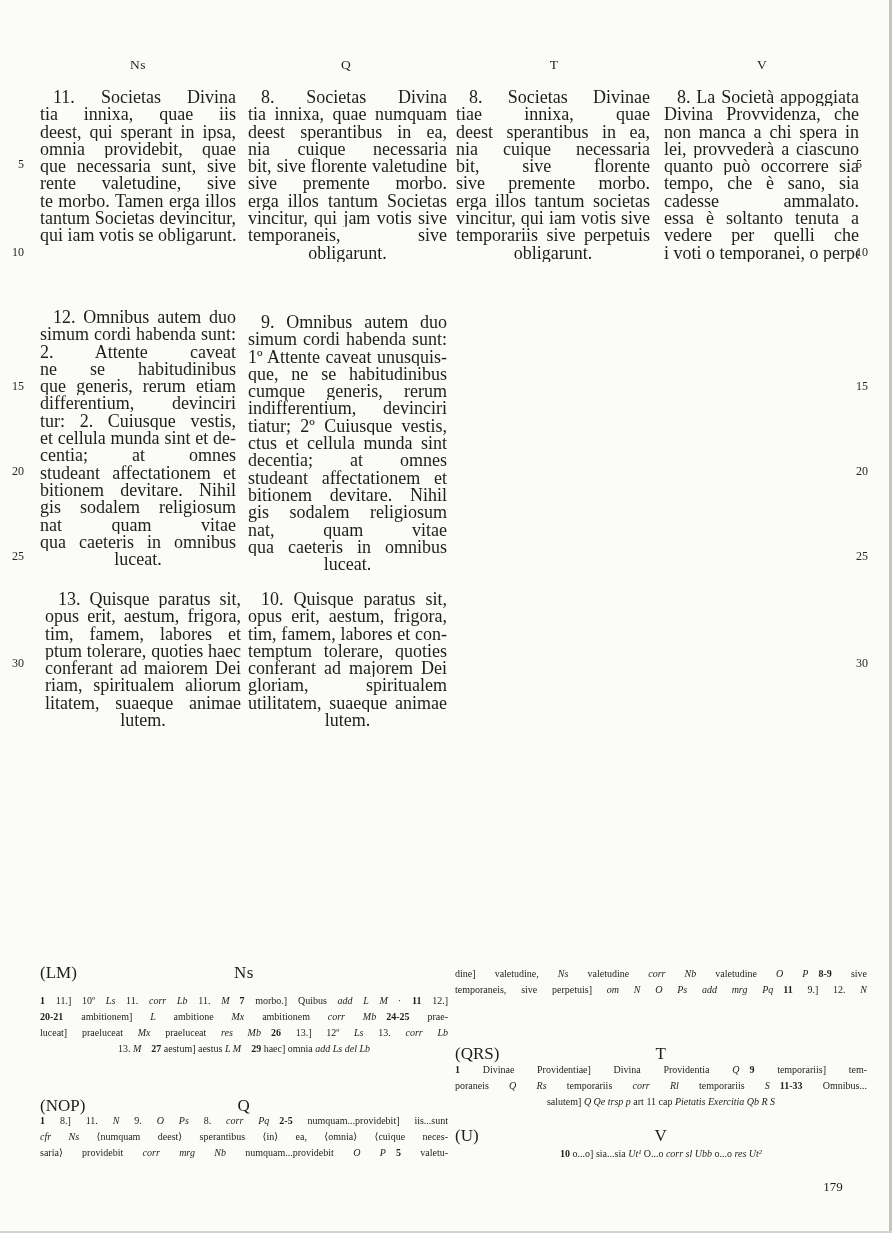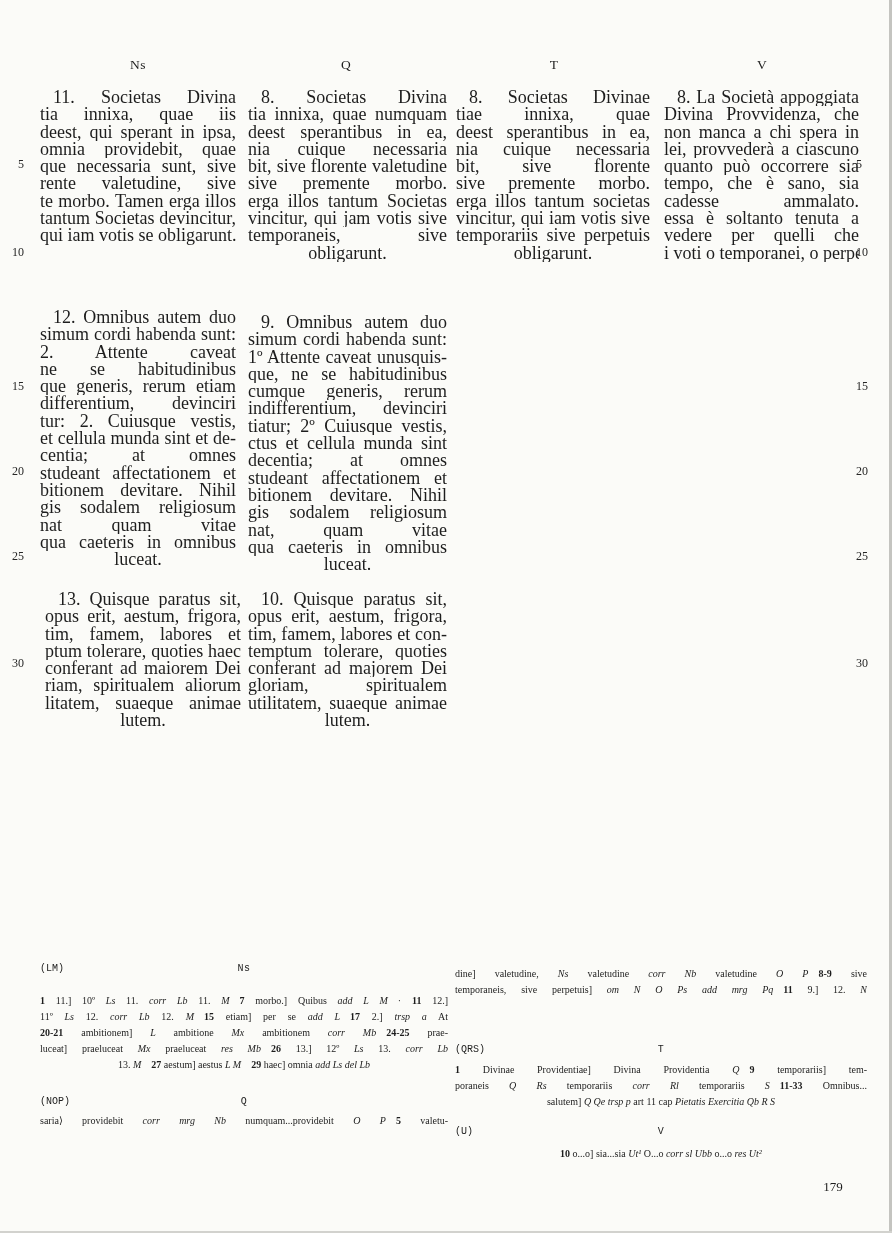--- a/index.html
+++ b/index.html
@@ -21,21 +21,21 @@
     position:absolute;top:57px;width:196px;
     text-align:center;font-size:13.5px;letter-spacing:0.5px;
   }
   .para{position:absolute;font-size:18px;}
   .para .tline{height:17.3px;line-height:17.3px;overflow:hidden;}
   .appblock{position:absolute;font-size:10px;}
   .appblock .tline{height:16px;line-height:16px;overflow:hidden;}
   .tline.just{text-align:justify;text-align-last:justify;}
   .tline.nojust{text-align:center;white-space:nowrap;}
   .tline.first-ind{padding-left:13px;}
-  .app-head{position:absolute;font-size:10px;font-family:Liberation Mono, monospace;}
+  .app-head{position:absolute;font-size:17px;}
   .app-label{position:absolute;left:0;top:0;}
   .app-sig{display:block;text-align:center;letter-spacing:0.5px;}
   .margins{position:absolute;top:0;left:0;width:100%;height:100%;pointer-events:none;}
   .mnum{position:absolute;font-size:12px;line-height:12px;color:#262626;}
   .mnum.side-left{left:2px;width:22px;text-align:right;}
   .mnum.side-right{left:856px;width:26px;text-align:left;}
   .pagenum{position:absolute;left:806px;top:1179px;width:54px;text-align:center;font-size:13px;}
   i{font-style:italic;}
   b{font-weight:bold;}
 </style>
@@ -170,31 +170,32 @@
       <div class="mnum side-left" style="top: 657px;">30</div>
       <div class="mnum side-right" style="top: 657px;">30</div>
     </div>
 
   <div class="app-head" style="left:40px;top:963px;width:408px">
     <span class="app-label">(LM)</span>
     <span class="app-sig">Ns</span>
   </div>
   <div class="appblock" style="left:40px;top:993px;width:408px">
       <div class="tline just"><b>1</b> 11.] 10º <i>Ls</i> 11. <i>corr Lb</i> 11. <i>M</i>  <b>7</b> morbo.] Quibus <i>add L M</i>  · <b>11</b> 12.]</div>
-      <div class="tline just">11º <i>Ls</i> 12. <i>corr Lb</i> 12. <i>M</i>  <b>15</b> etiam] per se <i>add L</i>  <b>17</b> 2.] <i>trsp a</i> At</div>
       <div class="tline just"><b>20-21</b> ambitionem] <i>L</i> ambitione <i>Mx</i> ambitionem <i>corr Mb</i>  <b>24-25</b> prae-</div>
       <div class="tline just">luceat] praeluceat <i>Mx</i> praeluceat <i>res Mb</i>  <b>26</b> 13.] 12º <i>Ls</i> 13. <i>corr Lb</i></div>
       <div class="tline nojust">13. <i>M</i>  <b>27</b> aestum] aestus <i>L M</i>  <b>29</b> haec] omnia <i>add Ls del Lb</i></div>
     </div>
 
   <div class="app-head" style="left:40px;top:1096px;width:408px">
     <span class="app-label">(NOP)</span>
     <span class="app-sig">Q</span>
   </div>
   <div class="appblock" style="left:40px;top:1113px;width:408px">
+      <div class="tline just"><b>1</b> 8.] 11. <i>N</i> 9. <i>O Ps</i> 8. <i>corr Pq</i>  <b>2-5</b> numquam...providebit] iis...sunt</div>
+      <div class="tline just"><i>cfr Ns</i> ⟨numquam deest⟩ sperantibus ⟨in⟩ ea, ⟨omnia⟩ ⟨cuique neces-</div>
       <div class="tline just">saria⟩ providebit <i>corr mrg Nb</i> numquam...providebit <i>O P</i>  <b>5</b> valetu-</div>
     </div>
 
   <div class="appblock" style="left:455px;top:966px;width:412px">
       <div class="tline just">dine] valetudine, <i>Ns</i> valetudine <i>corr Nb</i> valetudine <i>O P</i>  <b>8-9</b> sive</div>
       <div class="tline just">temporaneis, sive perpetuis] <i>om N O Ps add mrg Pq</i>  <b>11</b> 9.] 12. <i>N</i></div>
     </div>
 
   <div class="app-head" style="left:455px;top:1044px;width:412px">
     <span class="app-label">(QRS)</span>

